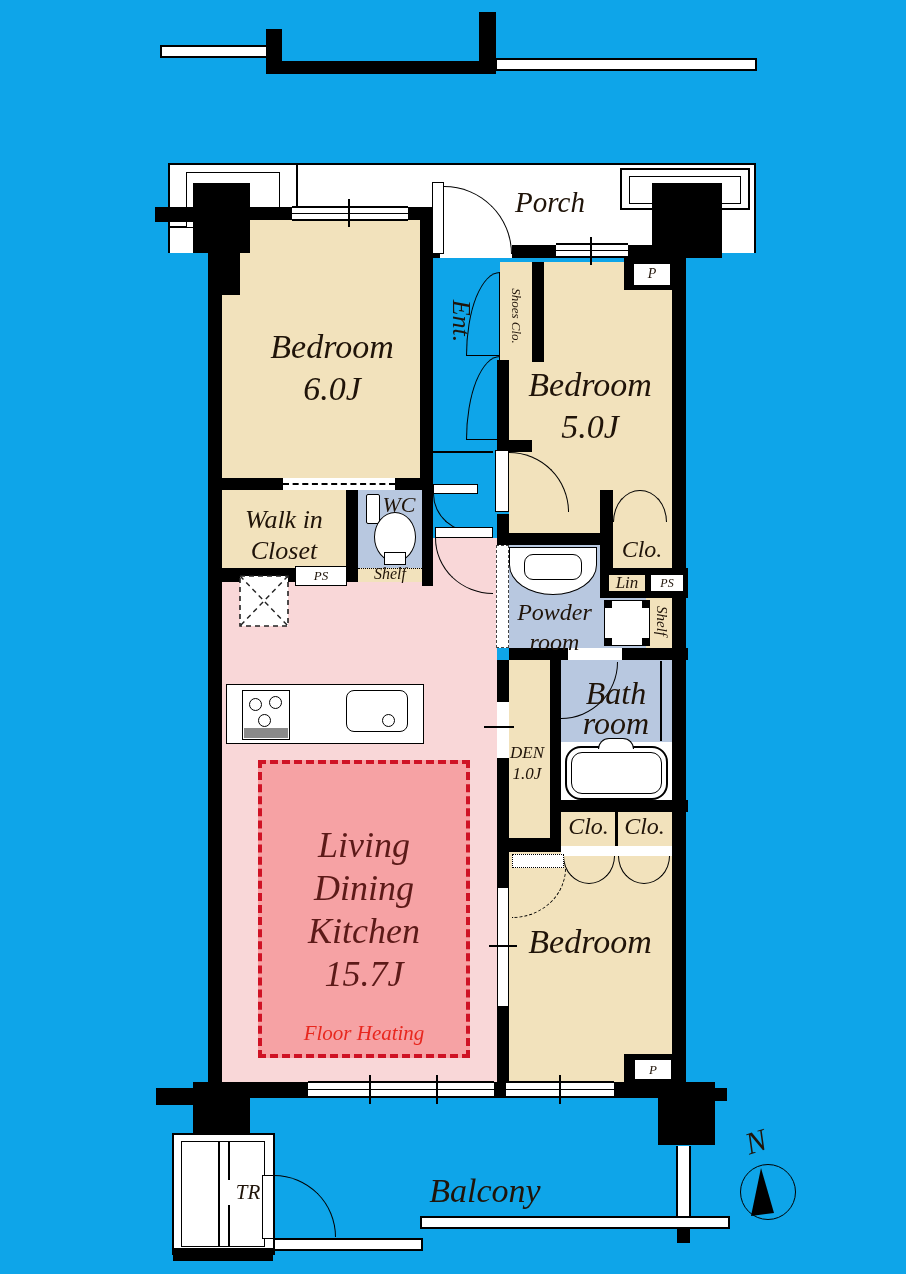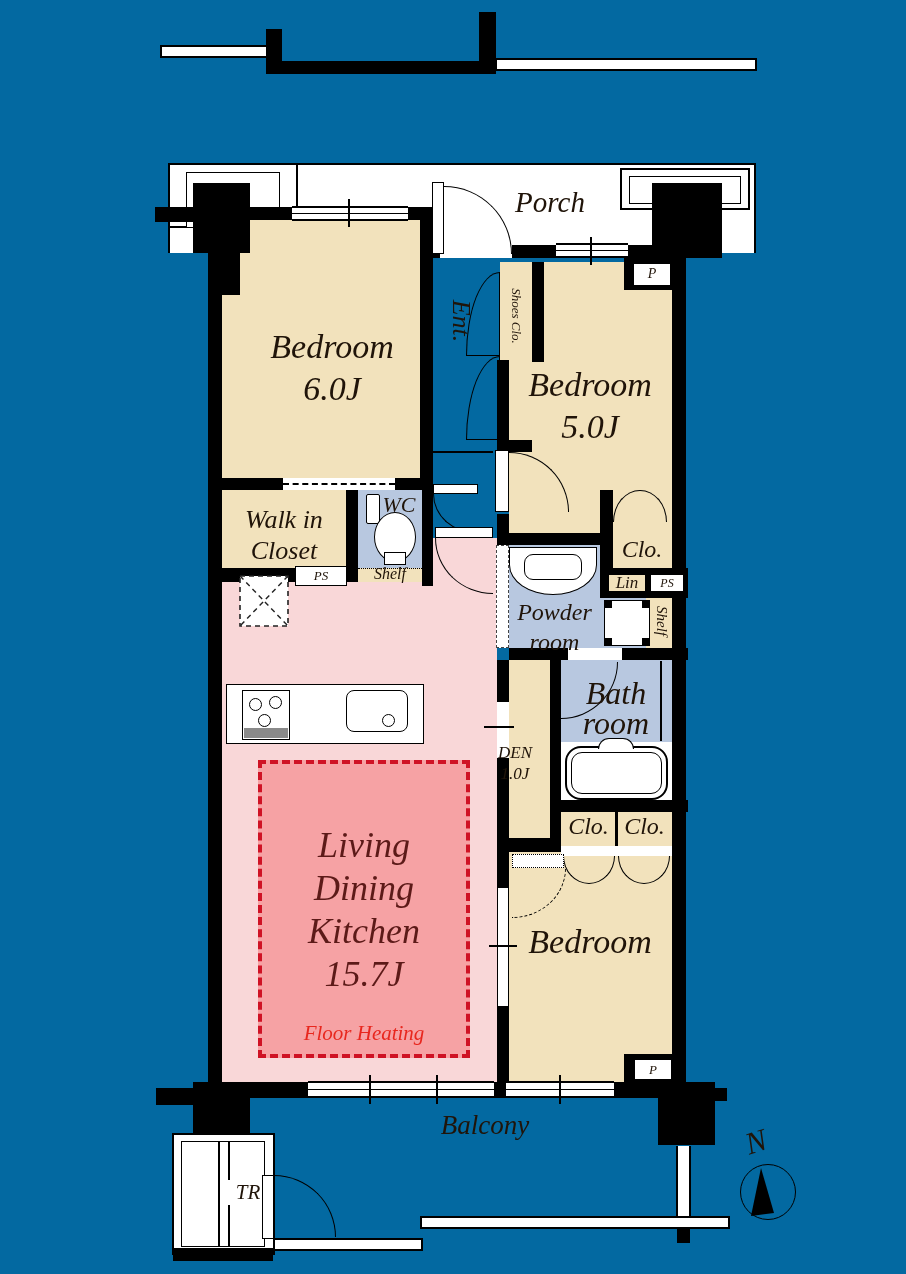--- a/index.html
+++ b/index.html
@@ -1,16 +1,16 @@
 <!DOCTYPE html>
 <html><head>
 <meta charset="utf-8">
 <style>
   html,body{margin:0;padding:0;background:#fff}
-  #plan{position:relative;width:906px;height:1274px;background:#0369a1;overflow:hidden;
+  #plan{position:relative;width:906px;height:1274px;background:#0ea5e9;overflow:hidden;
         font-family:"Liberation Serif",serif;color:#201409}
   .a{position:absolute;box-sizing:border-box}
   .w{background:#000}
   .beige{background:#f2e2bc}
   .blue{background:#b8c8e0}
   .pink{background:#f9d7d8}
   .white{background:#fff}
   .outline{background:#fff;border:2px solid #000}
   .outline1{background:#fff;border:1.5px solid #000}
   .lbl{font-style:italic;text-align:center;white-space:nowrap}
@@ -212,30 +212,30 @@
     <div>room</div>
   </div>
   <div class="a lbl" style="left:612px;top:536px;width:60px;font-size:24px">Clo.</div>
   <div class="a lbl" style="left:608px;top:574px;width:38px;height:18px;font-size:17px;line-height:16px;background:#f2e2bc;border:1px solid #000"><span>Lin</span></div>
   <div class="a lbl" style="left:650px;top:574px;width:34px;height:18px;font-size:12px;line-height:16px;background:#fff;border:1px solid #000"><span>PS</span></div>
   <div class="a lbl" style="left:612px;top:613px;width:100px;height:16px;font-size:15px;transform:rotate(90deg)">Shelf</div>
   <div class="a lbl" style="left:566px;top:678px;width:100px;font-size:32px;line-height:30px">
     <div>Bath</div>
     <div>room</div>
   </div>
-  <div class="a lbl" style="left:492px;top:742px;width:46px;font-size:17px;line-height:21px">
+  <div class="a lbl" style="left:504px;top:742px;width:46px;font-size:17px;line-height:21px">
     <div>DEN</div>
     <div>1.0J</div>
   </div>
   <div class="a lbl" style="left:562px;top:813px;width:53px;font-size:24px">Clo.</div>
   <div class="a lbl" style="left:618px;top:813px;width:53px;font-size:24px">Clo.</div>
   <div class="a lbl" style="left:413px;top:308px;width:100px;height:26px;font-size:26px;transform:rotate(90deg)">Ent.</div>
   <div class="a lbl" style="left:441px;top:308px;width:150px;height:16px;font-size:13px;transform:rotate(90deg)">Shoes Clo.</div>
 
-  <div class="a lbl" style="left:425px;top:1110px;width:120px;font-size:27px">Balcony</div>
+  <div class="a lbl" style="left:425px;top:1172px;width:120px;font-size:34px">Balcony</div>
   <div class="a" style="left:676px;top:1146px;width:15px;height:72px;background:#fff;border-left:2px solid #000;border-right:2px solid #000"></div>
   <div class="a w" style="left:677px;top:1218px;width:13px;height:25px"></div>
   <div class="a outline" style="left:273px;top:1238px;width:150px;height:13px"></div>
   <div class="a outline" style="left:420px;top:1216px;width:310px;height:13px"></div>
 
   <div class="a outline" style="left:172px;top:1133px;width:103px;height:122px"></div>
   <div class="a outline1" style="left:181px;top:1141px;width:84px;height:106px"></div>
   <div class="a tick" style="left:218px;top:1141px;width:2px;height:106px"></div>
   <div class="a tick" style="left:228px;top:1141px;width:2px;height:106px"></div>
   <div class="a lbl" style="left:228px;top:1180px;width:40px;font-size:21px;background:#fff">TR</div>

